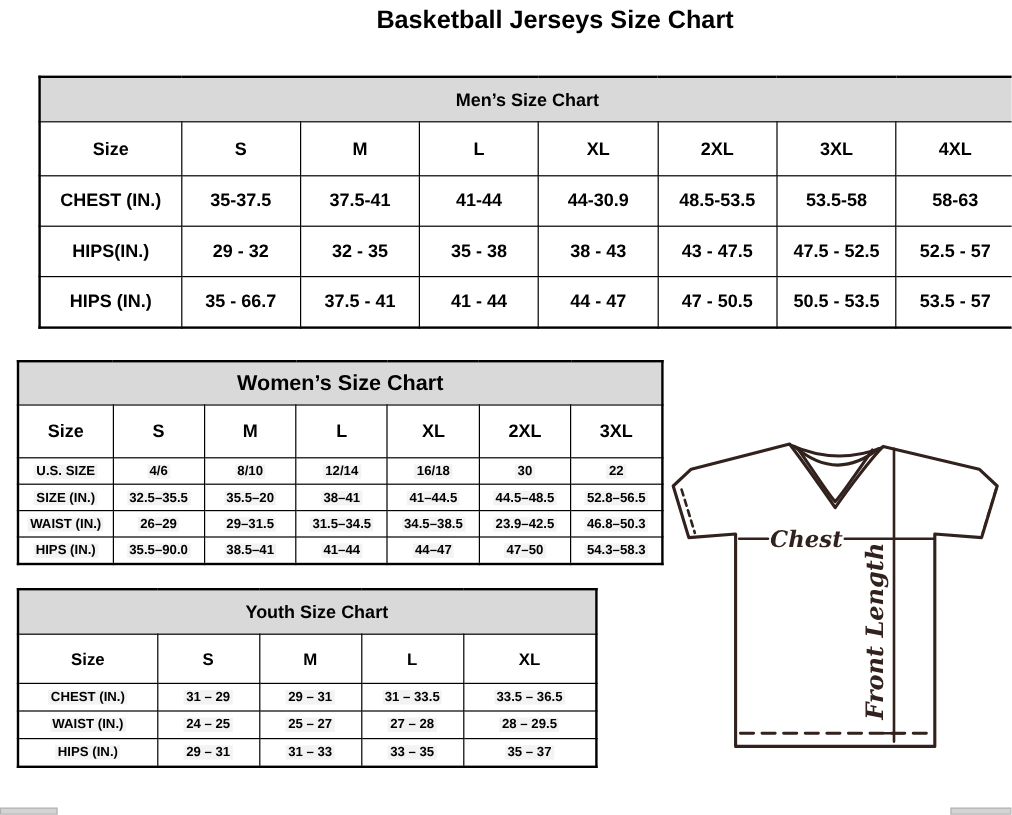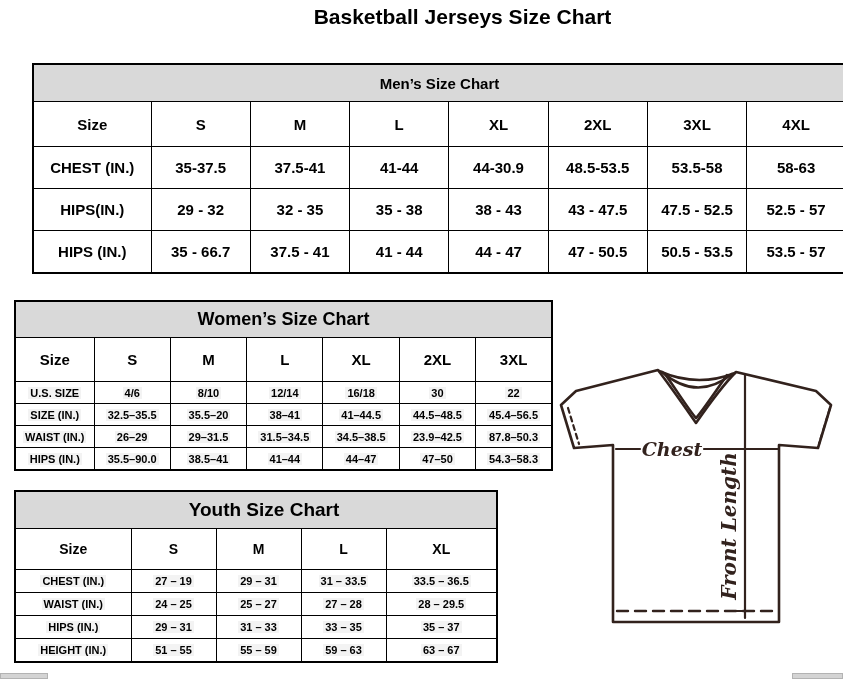--- a/index.html
+++ b/index.html
@@ -26,21 +26,21 @@
   .mens .title-cell   { height:36px; font-size:15px; }
   .mens .head-row th  { height:44px; font-size:15px; }
   .mens .data-row td  { height:41px; font-size:15px; }
   
   .womens { left:14px; top:300px; width:539px; }
   .womens .title-cell  { height:35px; font-size:18px; }
   .womens .head-row th { height:43px; font-size:15px; }
   .womens .data-row td { height:21px; font-size:11px; }
   
   .youth { left:14px; top:490px; width:484px; }
-  .youth .title-cell  { height:36px; font-size:19px;padding-left:16px; }
+  .youth .title-cell  { height:36px; font-size:15px;padding-left:16px; }
   .youth .head-row th { height:40px; font-size:14px; }
   .youth .data-row td { height:22px; font-size:11px; }
   
   .womens .data-row .hl, .youth .data-row .hl { background:#f3f3f3; padding:0 2px; }
   
   .jersey { position:absolute; left:555px; top:360px; }
   .diagram-label {
     font-family:"DejaVu Serif", serif; font-style:italic; font-weight:bold;
     fill:#32221d; text-anchor:middle;
   }
@@ -149,30 +149,30 @@
           <td><span class="hl">30</span></td>
           <td><span class="hl">22</span></td>
         </tr>
         <tr class="data-row">
           <td><span class="hl">SIZE (IN.)</span></td>
           <td><span class="hl">32.5–35.5</span></td>
           <td><span class="hl">35.5–20</span></td>
           <td><span class="hl">38–41</span></td>
           <td><span class="hl">41–44.5</span></td>
           <td><span class="hl">44.5–48.5</span></td>
-          <td><span class="hl">45.4–56.5</span></td>
+          <td><span class="hl">52.8–56.5</span></td>
         </tr>
         <tr class="data-row">
           <td><span class="hl">WAIST (IN.)</span></td>
           <td><span class="hl">26–29</span></td>
           <td><span class="hl">29–31.5</span></td>
           <td><span class="hl">31.5–34.5</span></td>
           <td><span class="hl">34.5–38.5</span></td>
           <td><span class="hl">23.9–42.5</span></td>
-          <td><span class="hl">87.8–50.3</span></td>
+          <td><span class="hl">46.8–50.3</span></td>
         </tr>
         <tr class="data-row">
           <td><span class="hl">HIPS (IN.)</span></td>
           <td><span class="hl">35.5–90.0</span></td>
           <td><span class="hl">38.5–41</span></td>
           <td><span class="hl">41–44</span></td>
           <td><span class="hl">44–47</span></td>
           <td><span class="hl">47–50</span></td>
           <td><span class="hl">54.3–58.3</span></td>
         </tr>
@@ -194,45 +194,38 @@
         </tr>
         <tr class="head-row">
           <th>Size</th>
           <th>S</th>
           <th>M</th>
           <th>L</th>
           <th>XL</th>
         </tr>
         <tr class="data-row">
           <td><span class="hl">CHEST (IN.)</span></td>
-          <td><span class="hl">27 – 19</span></td>
+          <td><span class="hl">31 – 29</span></td>
           <td><span class="hl">29 – 31</span></td>
           <td><span class="hl">31 – 33.5</span></td>
           <td><span class="hl">33.5 – 36.5</span></td>
         </tr>
         <tr class="data-row">
           <td><span class="hl">WAIST (IN.)</span></td>
           <td><span class="hl">24 – 25</span></td>
           <td><span class="hl">25 – 27</span></td>
           <td><span class="hl">27 – 28</span></td>
           <td><span class="hl">28 – 29.5</span></td>
         </tr>
         <tr class="data-row">
           <td><span class="hl">HIPS (IN.)</span></td>
           <td><span class="hl">29 – 31</span></td>
           <td><span class="hl">31 – 33</span></td>
           <td><span class="hl">33 – 35</span></td>
           <td><span class="hl">35 – 37</span></td>
-        </tr>
-        <tr class="data-row">
-          <td><span class="hl">HEIGHT (IN.)</span></td>
-          <td><span class="hl">51 – 55</span></td>
-          <td><span class="hl">55 – 59</span></td>
-          <td><span class="hl">59 – 63</span></td>
-          <td><span class="hl">63 – 67</span></td>
         </tr>
       </tbody>
     </table>
   </div>
 
 <svg class="jersey" width="288" height="302" viewBox="0 0 288 302" xmlns="http://www.w3.org/2000/svg">
   <g fill="none" stroke="#32221d" stroke-width="2.6" stroke-linejoin="round" stroke-linecap="round">
 
     <path d="
       M 21 31

